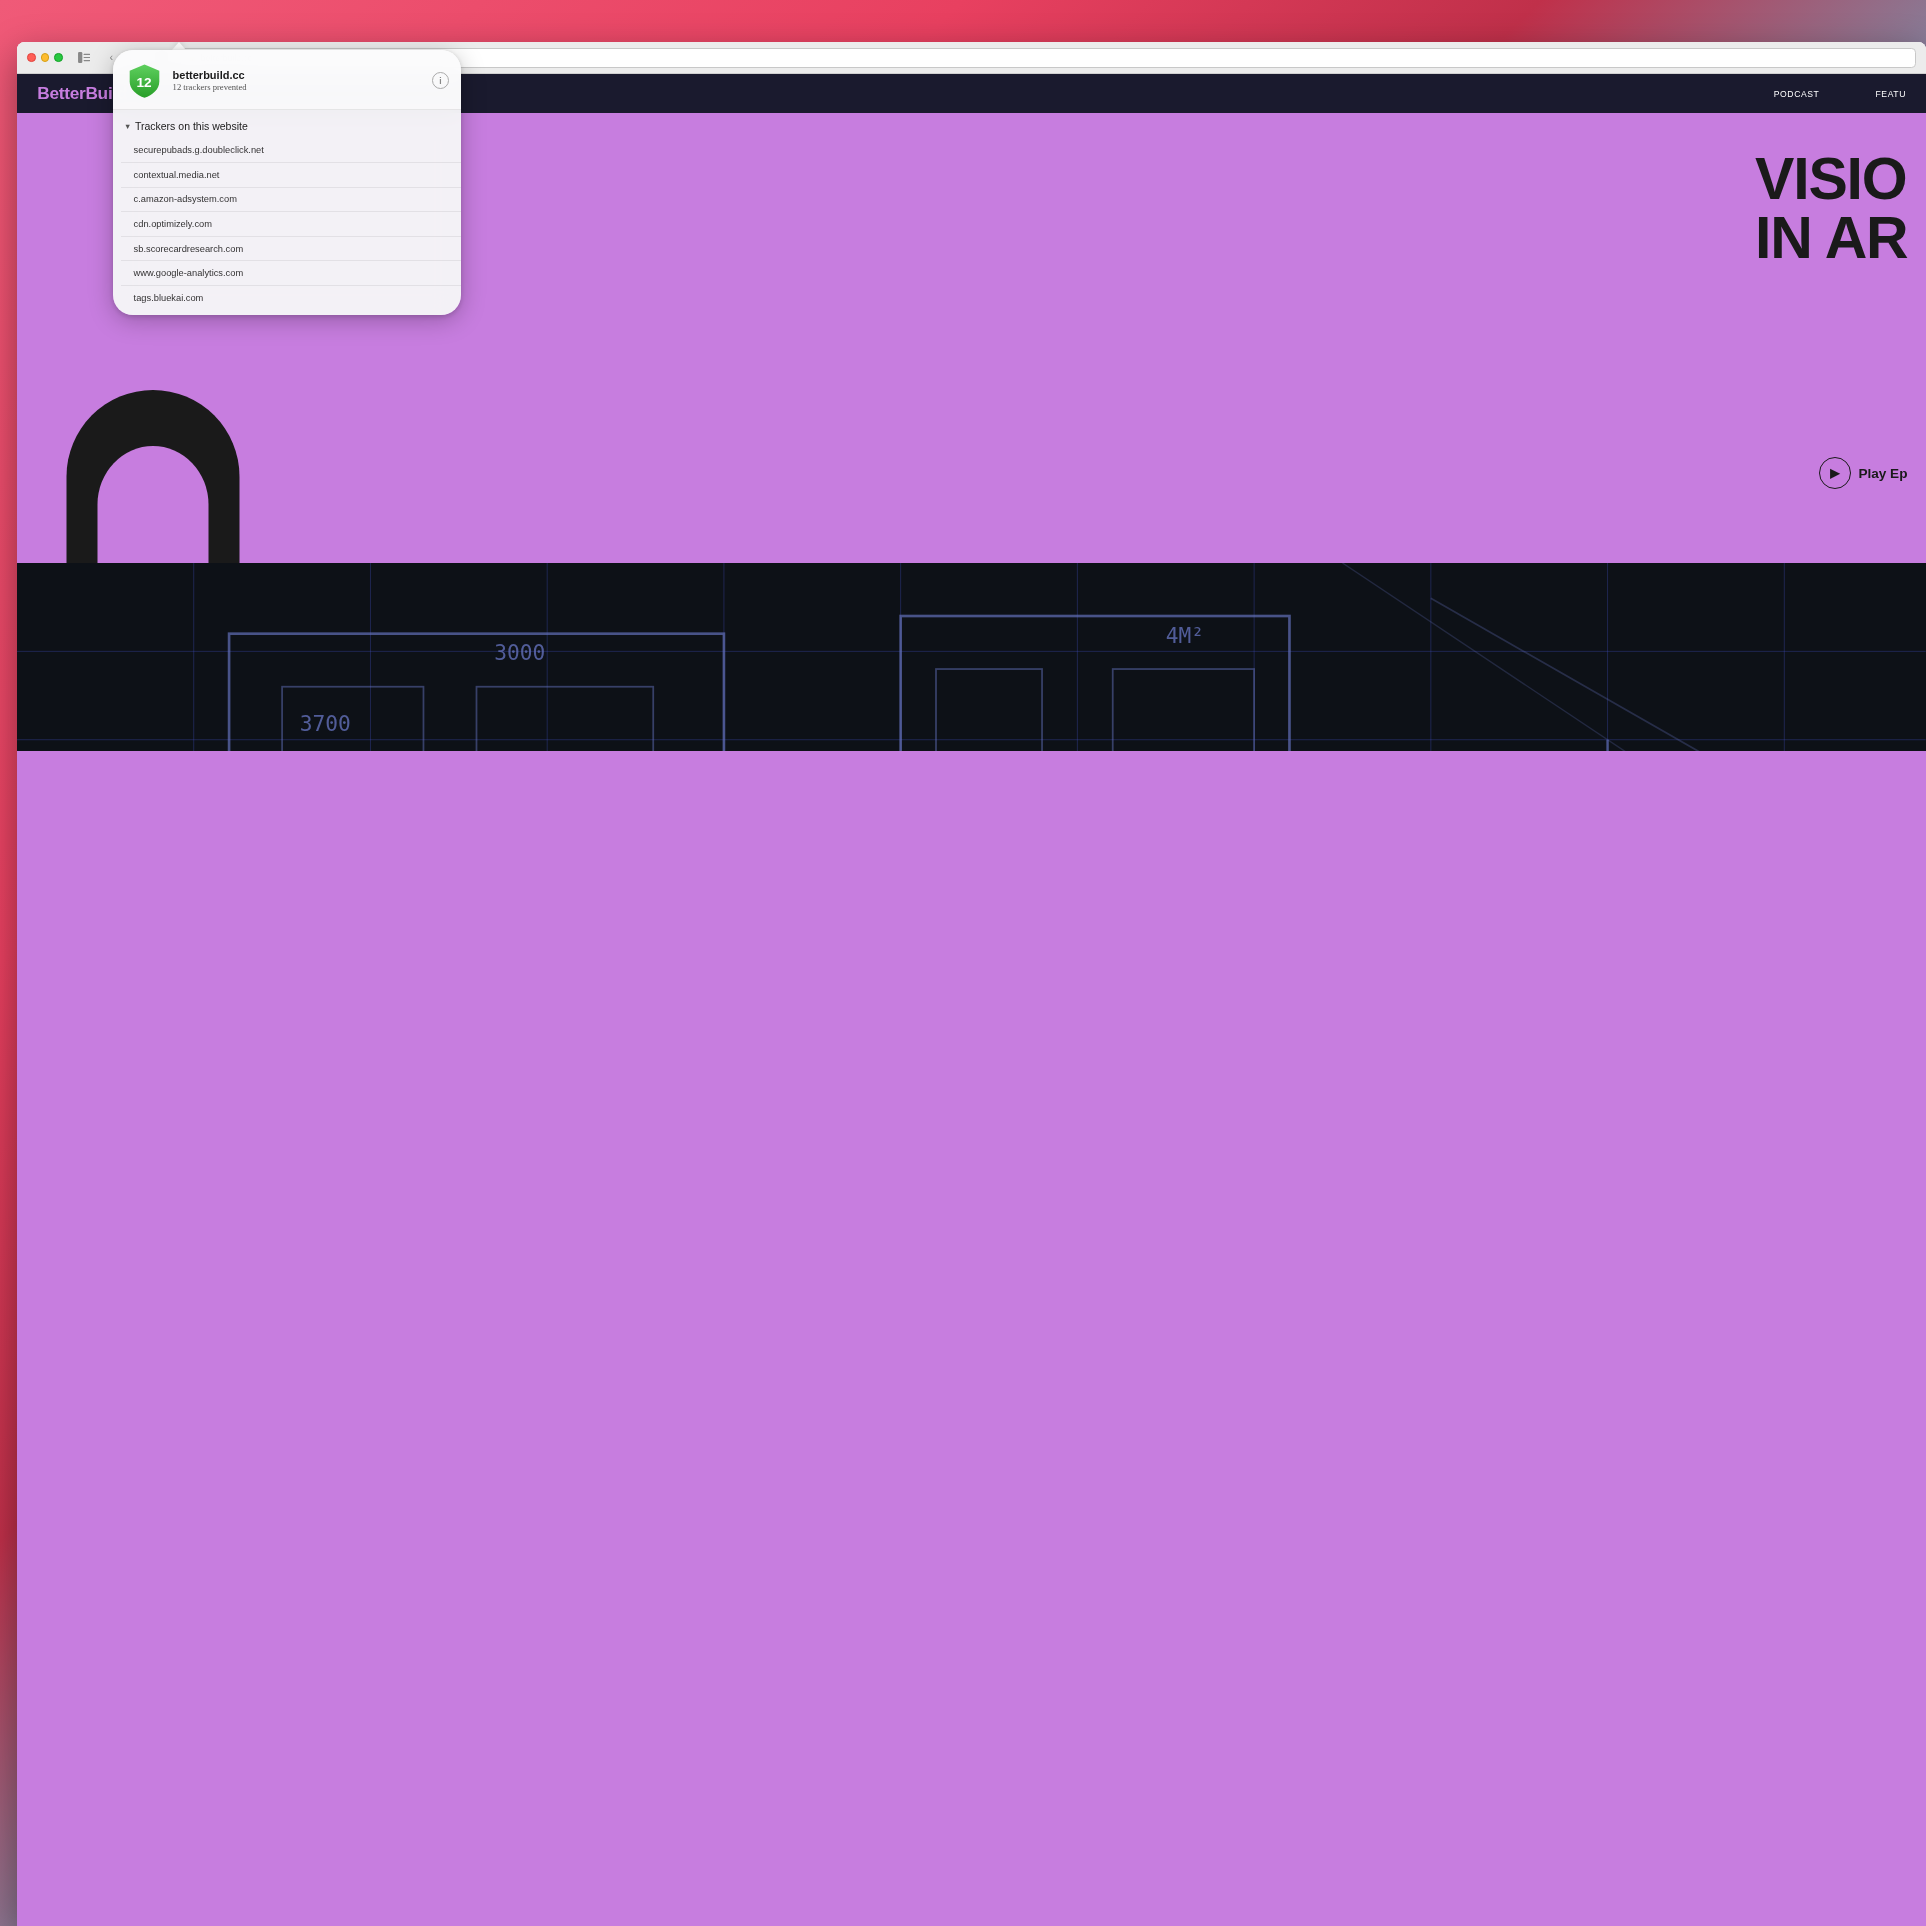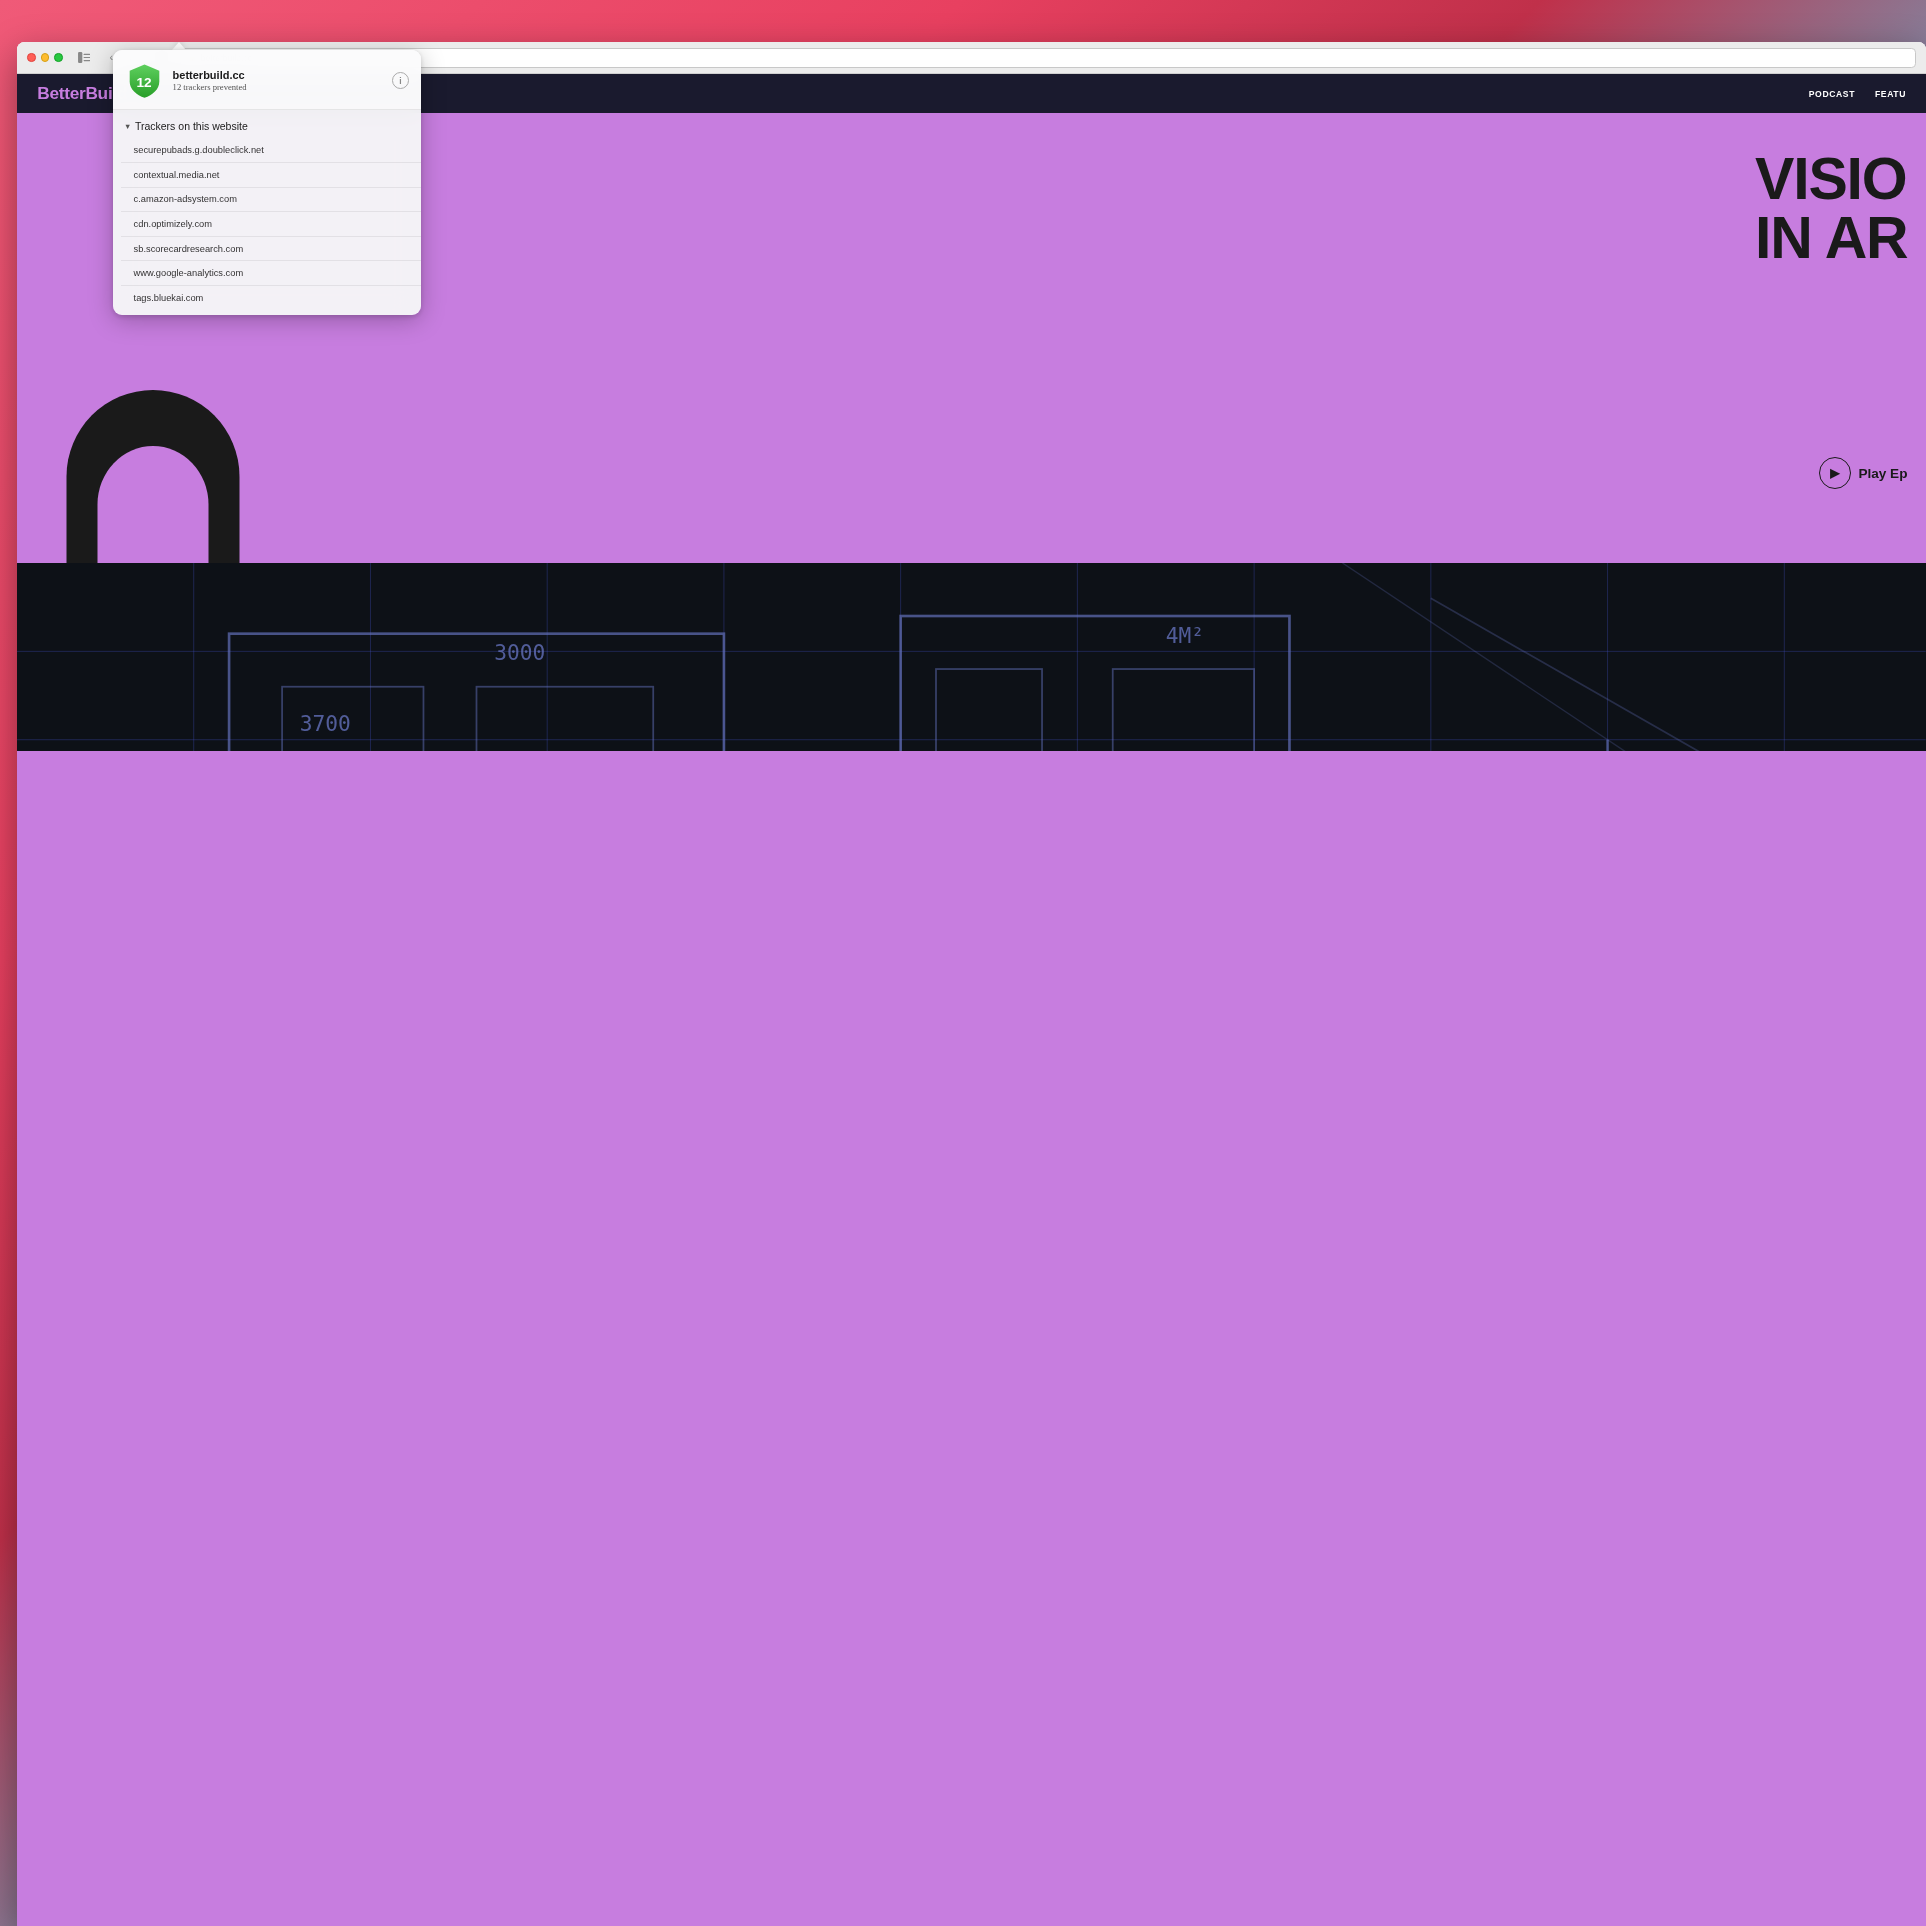--- a/index.html
+++ b/index.html
@@ -161,23 +161,24 @@
 
     .site-nav {
       display: flex;
       gap: 20px;
       margin-left: auto;
     }
 
     .site-nav-item {
       color: #fff;
       font-size: 8.6px;
-      font-weight: 700;
+      font-weight: 400;
       letter-spacing: 0.6px;
       text-transform: uppercase;
+      margin-left: 36px;
     }
 
     
     .site-hero {
       background: #c77ddf;
       position: relative;
       height: 450px;
       overflow: hidden;
       display: flex;
       align-items: center;
@@ -278,24 +279,24 @@
       width: 0;
       height: 0;
       border-left: 7.4px solid transparent;
       border-right: 7.4px solid transparent;
       border-bottom: 8.6px solid rgba(255,255,255,0.95);
       margin-left: 59px;
       filter: drop-shadow(0 -1.2px 2.5px rgba(0,0,0,0.1));
     }
 
     .popup {
-      width: 308px;
+      width: 348px;
       background: rgba(245,245,247,0.97);
       backdrop-filter: blur(12.3px);
-      border-radius: 9px;
+      border-radius: 20px;
       box-shadow: 0 5px 25px rgba(0,0,0,0.25), 0 1.2px 5px rgba(0,0,0,0.15);
       overflow: hidden;
     }
 
     
     .popup-header {
       padding: 12.3px 12.3px 10px;
       display: flex;
       align-items: center;
       gap: 10px;

